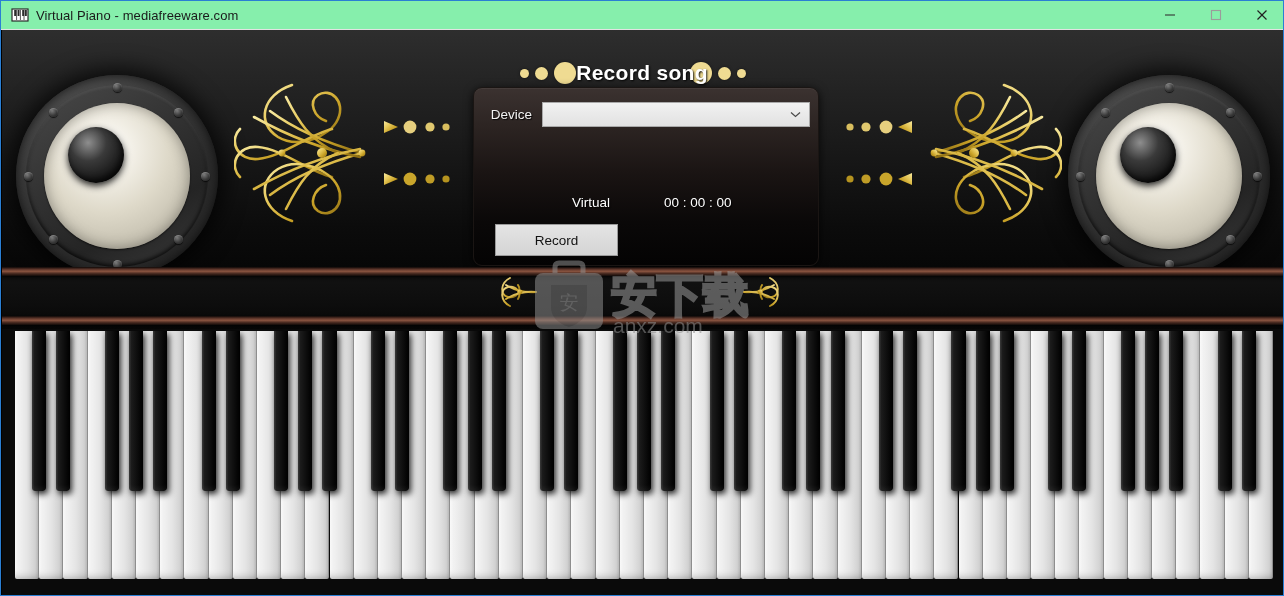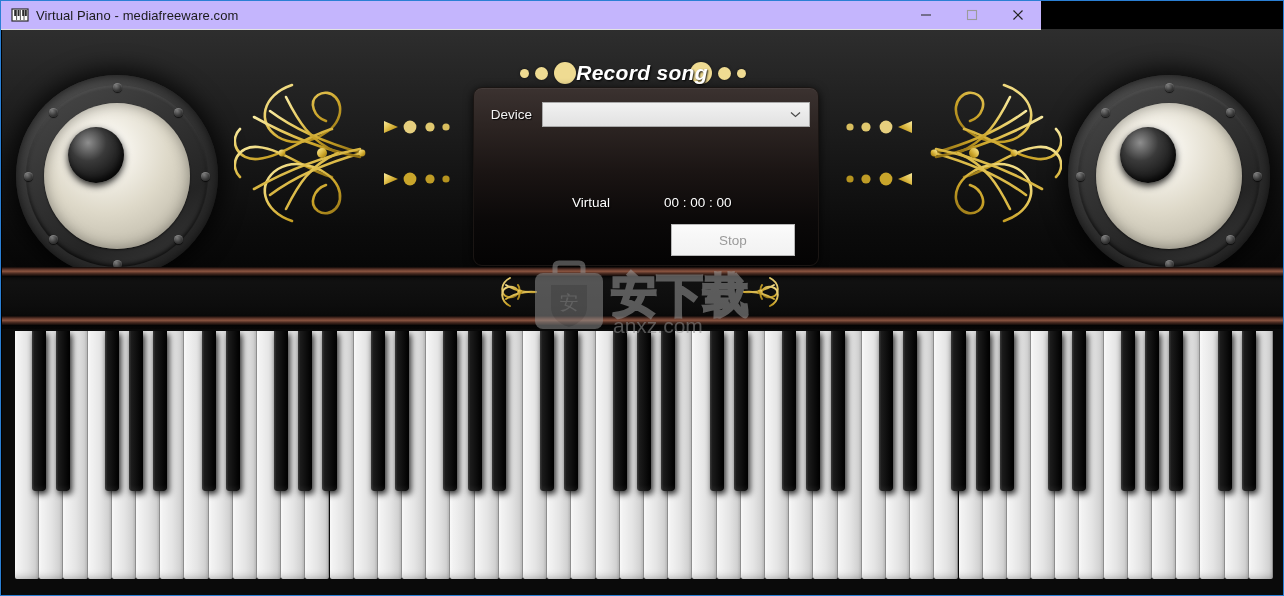--- a/index.html
+++ b/index.html
@@ -11,22 +11,22 @@
   #app{
     position:relative;width:1284px;height:596px;
     box-sizing:border-box;
     border:1px solid #2a7fd4;
     background:#000;
     overflow:hidden;
   }
 
   
   .titlebar{
-    position:absolute;left:0;top:0;width:1040px;height:28px;
-    background:#c4b5fd;
+    position:absolute;left:0;top:0;width:1284px;height:28px;
+    background:#86efac;
     display:flex;align-items:center;
     border-bottom:1px solid #e3e3e3;
     z-index:50;
   }
   .tb-icon{
     width:18px;height:16px;margin-left:10px;margin-right:7px;
     position:relative;flex:0 0 auto;
   }
   .tb-icon svg{display:block;}
   .tb-title{
@@ -82,21 +82,21 @@
   .ornament{position:absolute;pointer-events:none;}
   .ornament.left{left:232px;top:48px;}
   .ornament.right{left:820px;top:48px;}
 
   
   .rec-title{
     position:absolute;left:495px;top:31px;width:272px;height:26px;
     display:flex;align-items:center;justify-content:center;gap:0px;
   }
   .rec-title-text{
-    font-size:21px;font-weight:bold;font-style:italic;color:#ffffff;
+    font-size:21px;font-weight:bold;color:#ffffff;
     text-shadow:1px 1px 2px rgba(0,0,0,.9);
     position:relative;z-index:2;white-space:nowrap;
     letter-spacing:.3px;
   }
   .dot{border-radius:50%;background:#efdb92;flex:0 0 auto;box-shadow:0 0 3px rgba(0,0,0,.5);}
   .dotgrp{display:flex;align-items:center;gap:6px;}
   .dotgrp.right-grp{margin-left:-18px;}
 
   .rec-panel{
     position:absolute;left:471px;top:58px;width:344px;height:177px;
@@ -371,21 +371,21 @@
             <polyline points="1,1.5 5.5,5.5 10,1.5" fill="none" stroke="#4a4a4a" stroke-width="1.2"></polyline>
           </svg>
         </span>
       </div>
 
 
 
       <span class="recorded-lbl" style="left:98px;top:107px;">Virtual</span>
       <span class="recorded-time" style="left:190px;top:107px;">00 : 00 : 00</span>
 
-      <span class="actbtn disabled" style="left:197px;top:136px;width:124px;">Stop</span>
+      <span class="actbtn enabled" style="left:21px;top:136px;width:123px;">Record</span>
     </div>
   </div>
 
   <div class="mid">
     <div class="woodstrip top"></div>
     <div class="woodstrip bottom"></div>
     <div class="mini-orn l">
       <svg width="40" height="34" viewBox="0 0 40 34">
         <defs>
           <linearGradient id="gold3" x1="0" y1="0" x2="1" y2="1">

